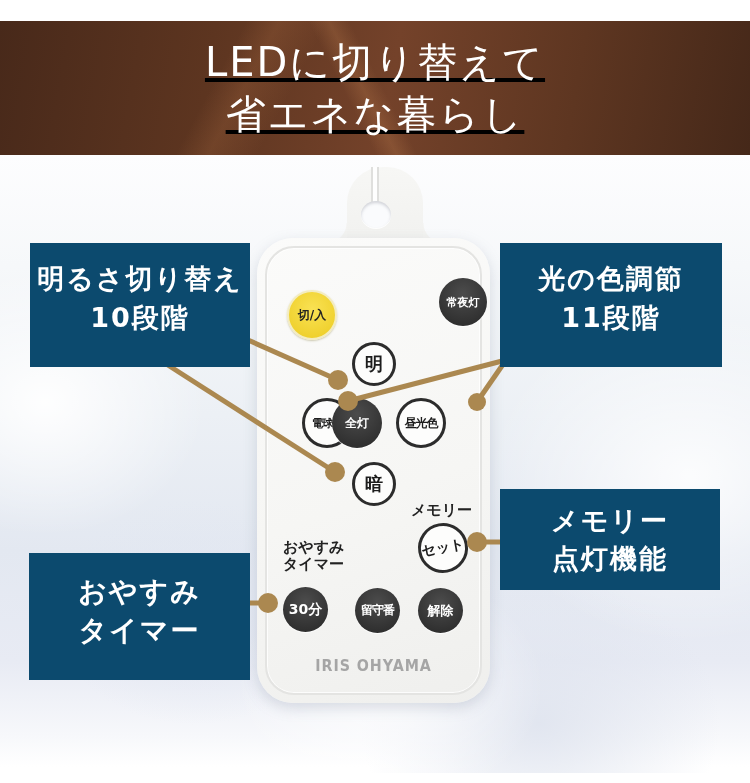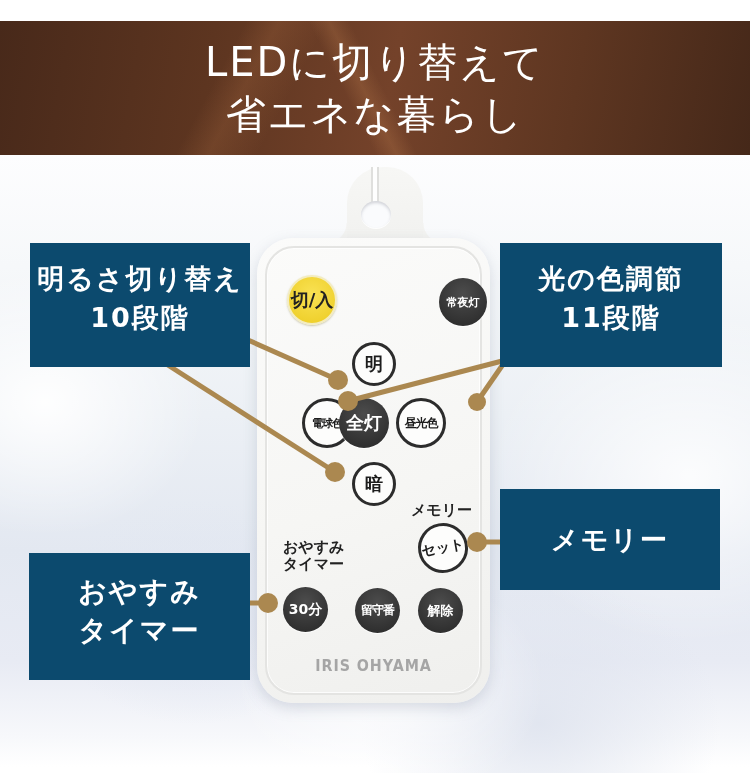--- a/index.html
+++ b/index.html
@@ -8,21 +8,21 @@
     background:#ffffff;
     font-family:"DejaVu Sans","Liberation Sans",sans-serif;
   }
   
   .banner{
     position:absolute;left:0;top:21px;width:750px;height:134px;
     background:
       linear-gradient(63deg, rgba(0,0,0,0) 46%, rgba(206,140,86,.22) 48.5%, rgba(0,0,0,0) 51%),
       linear-gradient(118deg, rgba(0,0,0,0) 30%, rgba(196,126,76,.18) 34%, rgba(0,0,0,0) 40%),
       linear-gradient(100deg, #48291a 0%, #5d3520 28%, #74422a 52%, #5e3621 76%, #452819 100%);
-    display:flex;flex-direction:column;align-items:center;justify-content:center;
+    display:flex;flex-direction:column;align-items:center;justify-content:center;text-decoration:underline;
   }
   .banner-line{
     color:#ffffff;font-size:40px;line-height:52px;font-weight:500;
     letter-spacing:2px;white-space:nowrap;
   }
   
   .bokeh{
     position:absolute;left:0;top:155px;width:750px;height:618px;
     background:
       radial-gradient(230px 190px at 6% 40%, rgba(255,255,255,.95), rgba(255,255,255,0) 70%),
@@ -117,29 +117,29 @@
   <div class="tab-main"></div>
   <div class="tab-flare-l"></div>
   <div class="tab-flare-r"></div>
   <div class="tab-slit"></div>
   <div class="tab-hole"></div>
 
   <div class="remote-body">
     <div class="remote-bezel"></div>
   </div>
 
-  <div class="btn btn-yellow" style="left:287px;top:275px;width:50px;height:50px;font-size:18px;">切/入</div>
+  <div class="btn btn-yellow" style="left:287px;top:290px;width:50px;height:50px;font-size:12px;">切/入</div>
 
   <div class="btn btn-dark" style="left:419px;top:278px;width:48px;height:48px;font-size:11px;margin-left:20px;">常夜灯</div>
 
   <div class="btn btn-light" style="left:352px;top:342px;width:44px;height:44px;font-size:18px;">明</div>
 
   <div class="btn btn-light" style="left:302px;top:398px;width:50px;height:50px;font-size:11px;letter-spacing:-1px;">電球色</div>
 
-  <div class="btn btn-dark" style="left:339px;top:398px;width:50px;height:50px;font-size:18px;">全灯</div>
+  <div class="btn btn-dark" style="left:332px;top:398px;width:50px;height:50px;font-size:12px;">全灯</div>
 
   <div class="btn btn-light" style="left:396px;top:398px;width:50px;height:50px;font-size:12px;letter-spacing:-1px;">昼光色</div>
 
   <div class="btn btn-light" style="left:352px;top:462px;width:44px;height:44px;font-size:18px;">暗</div>
 
   <div class="panel-label" style="left:411px;top:501px;font-size:15px;">メモリー</div>
 
   <div class="btn btn-light" style="left:418px;top:523px;width:50px;height:50px;font-size:14px;transform:rotate(-10deg);">セット</div>
 
   <div class="panel-label" style="left:283px;top:539px;font-size:15px;line-height:17px;">
@@ -175,20 +175,21 @@
     <div>10段階</div>
   </div>
 
   <div class="callout" style="left:500px;top:243px;width:222px;height:124px;padding-bottom:14px;box-sizing:border-box;align-items:center;">
     <div>光の色調節</div>
     <div>11段階</div>
   </div>
 
   <div class="callout" style="left:500px;top:489px;width:220px;height:101px;line-height:38px;">
     <div>メモリー</div>
+    <div>点灯機能</div>
   </div>
 
   <div class="callout" style="left:29px;top:553px;width:221px;height:127px;padding-bottom:12px;box-sizing:border-box;font-size:28px;">
     <div>おやすみ</div>
     <div>タイマー</div>
   </div>
 
 </div>
 
 </body></html>

